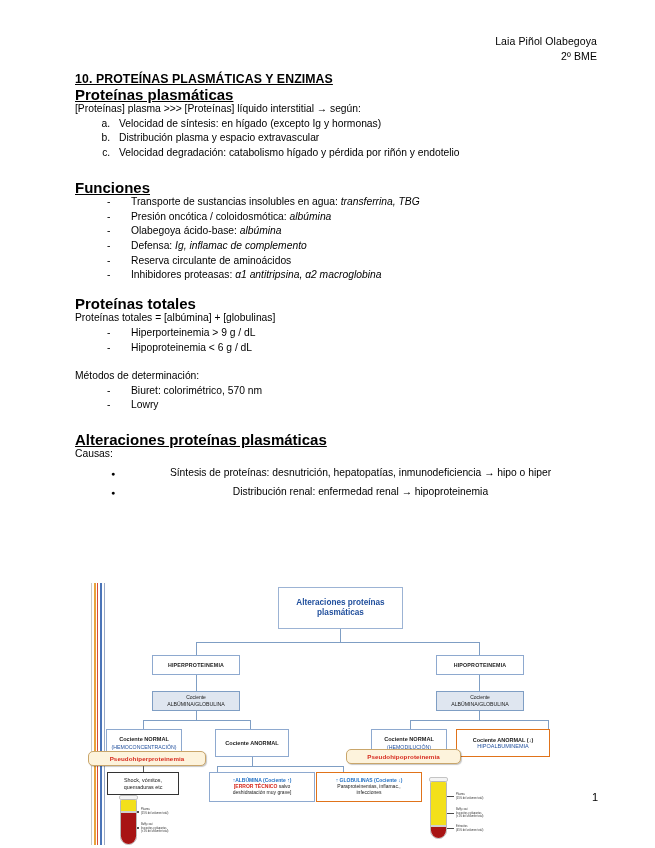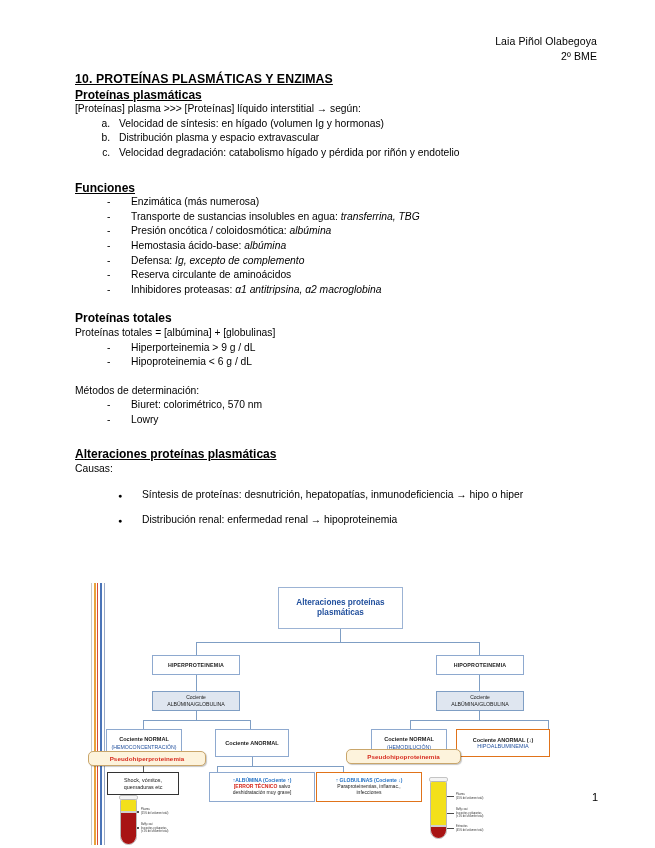--- a/index.html
+++ b/index.html
@@ -43,21 +43,21 @@
   }
   .h1 {
     font-weight: bold;
     font-size: 12.3px;
     text-decoration: underline;
     letter-spacing: 0.1px;
     margin: 0 0 1px 0;
   }
   .h2 {
     font-weight: bold;
-    font-size: 12px;
+    font-size: 15px;
     text-decoration: underline;
     margin: 0;
   }
   .h2.plain { text-decoration: none; }
   .p { margin: 0; }
   .spacer-md { height: 14px; }
   .spacer-lg { height: 20px; }
 
   ol.alpha {
     margin: 0;
@@ -85,23 +85,24 @@
     left: 2px;
     top: 0;
   }
 
   ul.bullet {
     margin: 0;
     padding-left: 30px;
     list-style: none;
   }
   ul.bullet li {
-    margin: 11px;
+    margin: 4px;
     position: relative;
     padding-left: 26px;
+    text-align: center;
   }
   ul.bullet li:before {
     content: "\25CF";
     position: absolute;
     left: 2px;
     top: 0;
     font-size: 7px;
     line-height: 16px;
   }
 
@@ -281,34 +282,33 @@
     <div>2º BME</div>
   </div>
 
   <div class="body-text">
 
     <div class="h1">10. PROTEÍNAS PLASMÁTICAS Y ENZIMAS</div>
 
     <div class="h2">Proteínas plasmáticas</div>
     <div class="p">[Proteínas] plasma &gt;&gt;&gt; [Proteínas] líquido interstitial → según:</div>
     <ol class="alpha">
-      <li>Velocidad de síntesis: en hígado (volumen Ig y hormonas)</li>
+      <li>Velocidad de síntesis: en hígado (excepto Ig y hormonas)</li>
       <li>Distribución plasma y espacio extravascular</li>
       <li>Velocidad degradación: catabolismo hígado y pérdida por riñón y endotelio</li>
     </ol>
 
     <div class="spacer-lg"></div>
 
     <div class="h2">Funciones</div>
     <ul class="dash">
-      <li><span>Enzimática (más numerosa)</span><span class="it"></span></li>
       <li><span>Transporte de sustancias insolubles en agua: </span><span class="it">transferrina, TBG</span></li>
       <li><span>Presión oncótica / coloidosmótica: </span><span class="it">albúmina</span></li>
-      <li><span>Hemostasia ácido-base: </span><span class="it">albúmina</span></li>
-      <li><span>Defensa: </span><span class="it">Ig, excepto de complemento</span></li>
+      <li><span>Olabegoya ácido-base: </span><span class="it">albúmina</span></li>
+      <li><span>Defensa: </span><span class="it">Ig, inflamac de complemento</span></li>
       <li><span>Reserva circulante de aminoácidos</span><span class="it"></span></li>
       <li><span>Inhibidores proteasas: </span><span class="it">α1 antitripsina, α2 macroglobina</span></li>
     </ul>
 
     <div class="spacer-md"></div>
 
     <div class="h2 plain">Proteínas totales</div>
     <div class="p">Proteínas totales = [albúmina] + [globulinas]</div>
     <ul class="dash">
       <li>Hiperporteinemia &gt; 9 g / dL</li>

